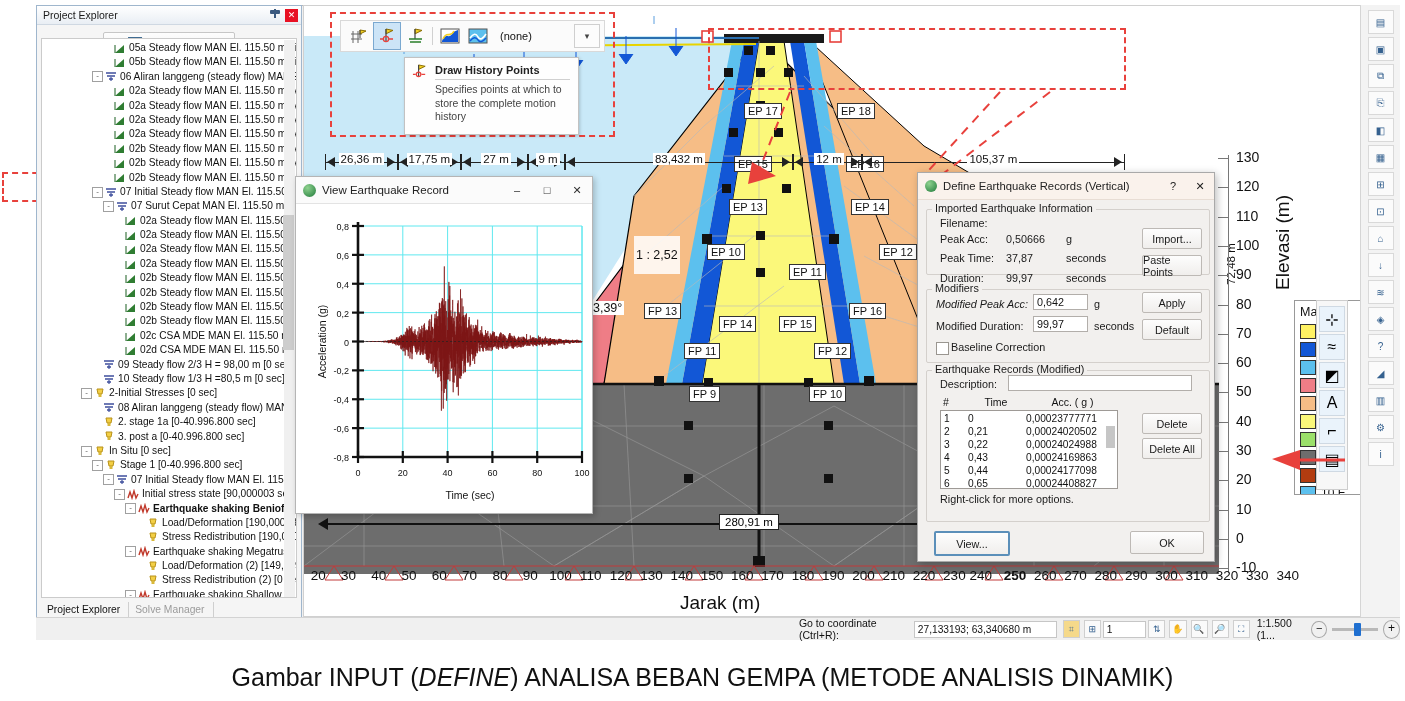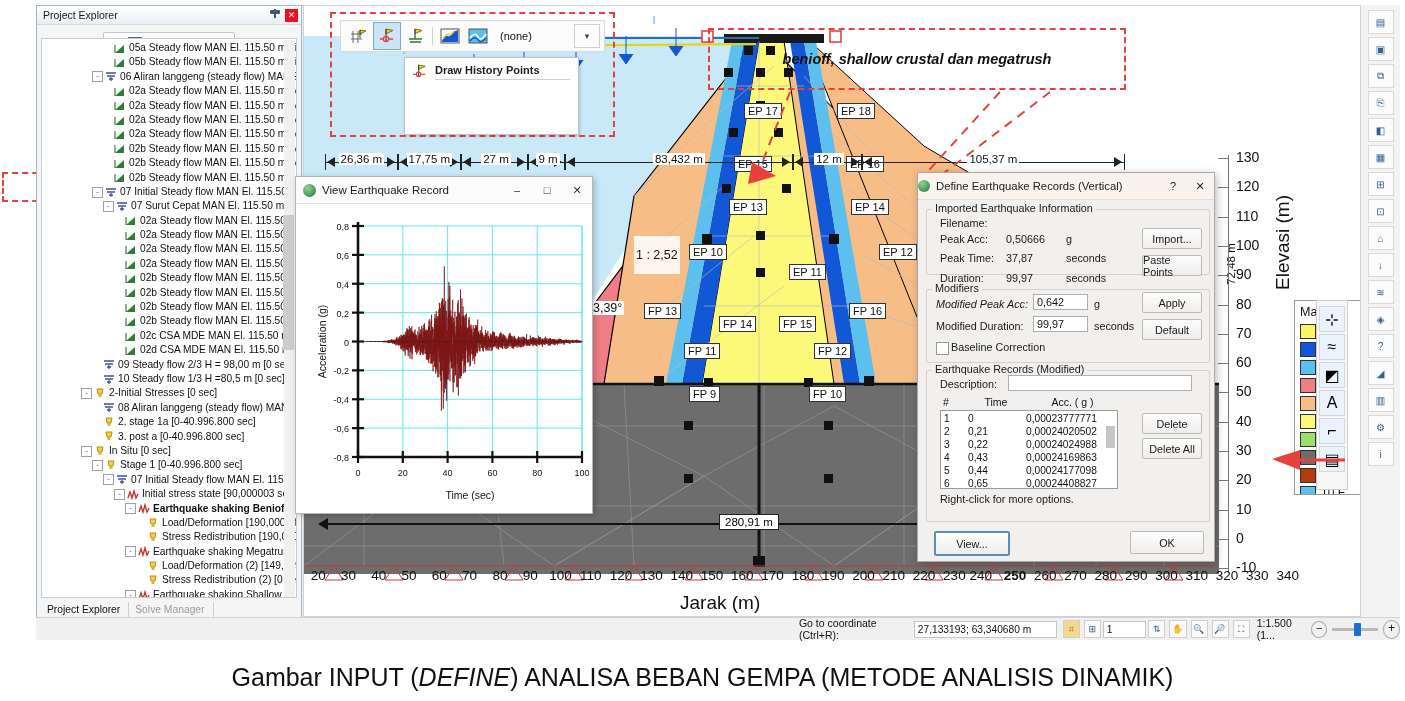--- a/index.html
+++ b/index.html
@@ -91,21 +91,21 @@
   .ft-btn{width:24px;height:24px;margin:2px auto;border:1px solid #cfd9e3;background:#eaf3fb;display:flex;align-items:center;justify-content:center;}
   
   #eq-window{left:295px;top:176px;width:298px;height:338px;background:#fff;border:1px solid #b5b5b5;box-shadow:2px 2px 6px rgba(0,0,0,.22);box-sizing:border-box;}
   #eqw-title{height:26px;background:#fbfbfb;border-bottom:1px solid #e3e3e3;display:flex;align-items:center;padding-left:7px;font-size:11.5px;color:#222;}
   .win-btns{margin-left:auto;display:flex;}
   .win-btn{width:30px;height:25px;display:flex;align-items:center;justify-content:center;font-size:11px;color:#333;}
   #eq-chart{position:absolute;left:0;top:27px;width:296px;height:309px;}
   
   #eq-dialog{left:917px;top:172px;width:298px;height:390px;background:#f2f0ee;border:1px solid #a9a9a9;
      box-shadow:2px 2px 8px rgba(0,0,0,.25);box-sizing:border-box;}
-  #eqd-title{height:26px;background:#faf2ec;display:flex;align-items:center;font-size:11.3px;color:#222;border-bottom:1px solid #e8ddd4;}
+  #eqd-title{height:26px;background:#faf2ec;display:flex;align-items:center;padding-left:7px;font-size:11.3px;color:#222;border-bottom:1px solid #e8ddd4;}
   .grp{position:absolute;border:1px solid #d4d0cc;border-radius:2px;}
   .grp-lab{position:absolute;background:#f2f0ee;font-size:10.8px;color:#1a1a1a;padding:0 3px;}
   .f-lab{position:absolute;font-size:10.8px;color:#1a1a1a;}
   .f-val{position:absolute;font-size:10.8px;color:#1a1a1a;}
   .d-btn{position:absolute;background:linear-gradient(#fdfdfd,#f0eeec);border:1px solid #bdb9b5;border-radius:2px;
      font-size:10.8px;color:#1a1a1a;display:flex;align-items:center;justify-content:center;}
   .d-input{position:absolute;background:#fff;border:1px solid #b2aeaa;font-size:10.8px;color:#111;padding:1px 3px;box-sizing:border-box;}
   .chk{position:absolute;width:11px;height:11px;border:1px solid #9a9690;background:#fff;}
   #rec-list{position:absolute;background:#fff;border:1px solid #9e9a96;overflow:hidden;box-sizing:border-box;}
   .rl-row{display:flex;font-size:10.2px;color:#111;height:13px;line-height:13px;}
@@ -222,21 +222,21 @@
     <rect x="526" y="25" width="11" height="11" fill="#fff" stroke="#e8413c" stroke-width="1.6"></rect>
   </svg>
 
   <div class="abs" id="hp-labels" style="left:0;top:0;width:915px;height:560px;">
       <div style="position: absolute; left: 440px; top: 97px; background: rgb(255, 255, 255); border: 1px solid rgb(51, 51, 51); font-size: 11px; color: rgb(17, 17, 17); padding: 0px 3px; line-height: 14px; white-space: nowrap;">EP 17</div>
       <div style="position: absolute; left: 533px; top: 97px; background: rgb(255, 255, 255); border: 1px solid rgb(51, 51, 51); font-size: 11px; color: rgb(17, 17, 17); padding: 0px 3px; line-height: 14px; white-space: nowrap;">EP 18</div>
       <div style="position: absolute; left: 430px; top: 150px; background: rgb(255, 255, 255); border: 1px solid rgb(51, 51, 51); font-size: 11px; color: rgb(17, 17, 17); padding: 0px 3px; line-height: 14px; white-space: nowrap;">EP 15</div>
       <div style="position: absolute; left: 542px; top: 150px; background: rgb(255, 255, 255); border: 1px solid rgb(51, 51, 51); font-size: 11px; color: rgb(17, 17, 17); padding: 0px 3px; line-height: 14px; white-space: nowrap;">EP 16</div>
       <div style="position: absolute; left: 425px; top: 193px; background: rgb(255, 255, 255); border: 1px solid rgb(51, 51, 51); font-size: 11px; color: rgb(17, 17, 17); padding: 0px 3px; line-height: 14px; white-space: nowrap;">EP 13</div>
       <div style="position: absolute; left: 547px; top: 193px; background: rgb(255, 255, 255); border: 1px solid rgb(51, 51, 51); font-size: 11px; color: rgb(17, 17, 17); padding: 0px 3px; line-height: 14px; white-space: nowrap;">EP 14</div>
-      <div style="position: absolute; left: 385px; top: 238px; background: rgb(255, 255, 255); border: 1px solid rgb(51, 51, 51); font-size: 11px; color: rgb(17, 17, 17); padding: 0px 3px; line-height: 14px; white-space: nowrap;">EP 10</div>
+      <div style="position: absolute; left: 403px; top: 238px; background: rgb(255, 255, 255); border: 1px solid rgb(51, 51, 51); font-size: 11px; color: rgb(17, 17, 17); padding: 0px 3px; line-height: 14px; white-space: nowrap;">EP 10</div>
       <div style="position: absolute; left: 485px; top: 258px; background: rgb(255, 255, 255); border: 1px solid rgb(51, 51, 51); font-size: 11px; color: rgb(17, 17, 17); padding: 0px 3px; line-height: 14px; white-space: nowrap;">EP 11</div>
       <div style="position: absolute; left: 575px; top: 238px; background: rgb(255, 255, 255); border: 1px solid rgb(51, 51, 51); font-size: 11px; color: rgb(17, 17, 17); padding: 0px 3px; line-height: 14px; white-space: nowrap;">EP 12</div>
       <div style="position: absolute; left: 340px; top: 297px; background: rgb(255, 255, 255); border: 1px solid rgb(51, 51, 51); font-size: 11px; color: rgb(17, 17, 17); padding: 0px 3px; line-height: 14px; white-space: nowrap;">FP 13</div>
       <div style="position: absolute; left: 415px; top: 310px; background: rgb(255, 255, 255); border: 1px solid rgb(51, 51, 51); font-size: 11px; color: rgb(17, 17, 17); padding: 0px 3px; line-height: 14px; white-space: nowrap;">FP 14</div>
       <div style="position: absolute; left: 475px; top: 310px; background: rgb(255, 255, 255); border: 1px solid rgb(51, 51, 51); font-size: 11px; color: rgb(17, 17, 17); padding: 0px 3px; line-height: 14px; white-space: nowrap;">FP 15</div>
       <div style="position: absolute; left: 545px; top: 297px; background: rgb(255, 255, 255); border: 1px solid rgb(51, 51, 51); font-size: 11px; color: rgb(17, 17, 17); padding: 0px 3px; line-height: 14px; white-space: nowrap;">FP 16</div>
       <div style="position: absolute; left: 380px; top: 337px; background: rgb(255, 255, 255); border: 1px solid rgb(51, 51, 51); font-size: 11px; color: rgb(17, 17, 17); padding: 0px 3px; line-height: 14px; white-space: nowrap;">FP 11</div>
       <div style="position: absolute; left: 510px; top: 337px; background: rgb(255, 255, 255); border: 1px solid rgb(51, 51, 51); font-size: 11px; color: rgb(17, 17, 17); padding: 0px 3px; line-height: 14px; white-space: nowrap;">FP 12</div>
       <div style="position: absolute; left: 385px; top: 380px; background: rgb(255, 255, 255); border: 1px solid rgb(51, 51, 51); font-size: 11px; color: rgb(17, 17, 17); padding: 0px 3px; line-height: 14px; white-space: nowrap;">FP 9</div>
       <div style="position: absolute; left: 505px; top: 380px; background: rgb(255, 255, 255); border: 1px solid rgb(51, 51, 51); font-size: 11px; color: rgb(17, 17, 17); padding: 0px 3px; line-height: 14px; white-space: nowrap;">FP 10</div>
@@ -493,24 +493,24 @@
 <div class="abs" id="tooltip">
   <div id="tt-icon">
     <svg width="18" height="16" viewBox="0 0 19 17">
         <path d="M8,1 l7,1.4 l-7,3.4 Z" fill="#f2d024" stroke="#8a6d00"></path>
         <path d="M8,1 l0,12" stroke="#444" stroke-width="1.2"></path>
         <circle cx="8" cy="11" r="2.4" fill="none" stroke="#e8413c" stroke-width="1.3"></circle>
         <path d="M2,11 L5,11 M11,11 L15,11" stroke="#e8413c" stroke-width="1.3"></path>
       </svg>
   </div>
   <div class="tt-head">Draw History Points</div>
+  <div class="tt-body">Specifies points at which to store the complete motion history</div>
 </div>
 
 <div class="abs ann-box" id="ann-eq-text">
-  <div>benioff, shallow crustal dan megatrush</div>
 </div>
 <div class="abs ann-box" id="ann-hist-text">Define Histories Ground Motion</div>
 
 <svg class="abs" style="left:0;top:0;width:1405px;height:660px;pointer-events:none">
   <line x1="790" y1="92" x2="760" y2="168" stroke="#e8413c" stroke-width="2" stroke-dasharray="9,7"></line>
   <polygon points="752,162 776,176 748,184" fill="#e8413c"></polygon>
   <line x1="1050" y1="92" x2="940" y2="176" stroke="#e8413c" stroke-width="2" stroke-dasharray="9,7"></line>
   <line x1="1000" y1="92" x2="920" y2="180" stroke="#e8413c" stroke-width="2" stroke-dasharray="9,7"></line>
   <line x1="300" y1="258" x2="430" y2="432" stroke="#e8413c" stroke-width="2" stroke-dasharray="9,7"></line>
   <line x1="400" y1="440" x2="310" y2="462" stroke="#e8413c" stroke-width="2" stroke-dasharray="9,7"></line>

